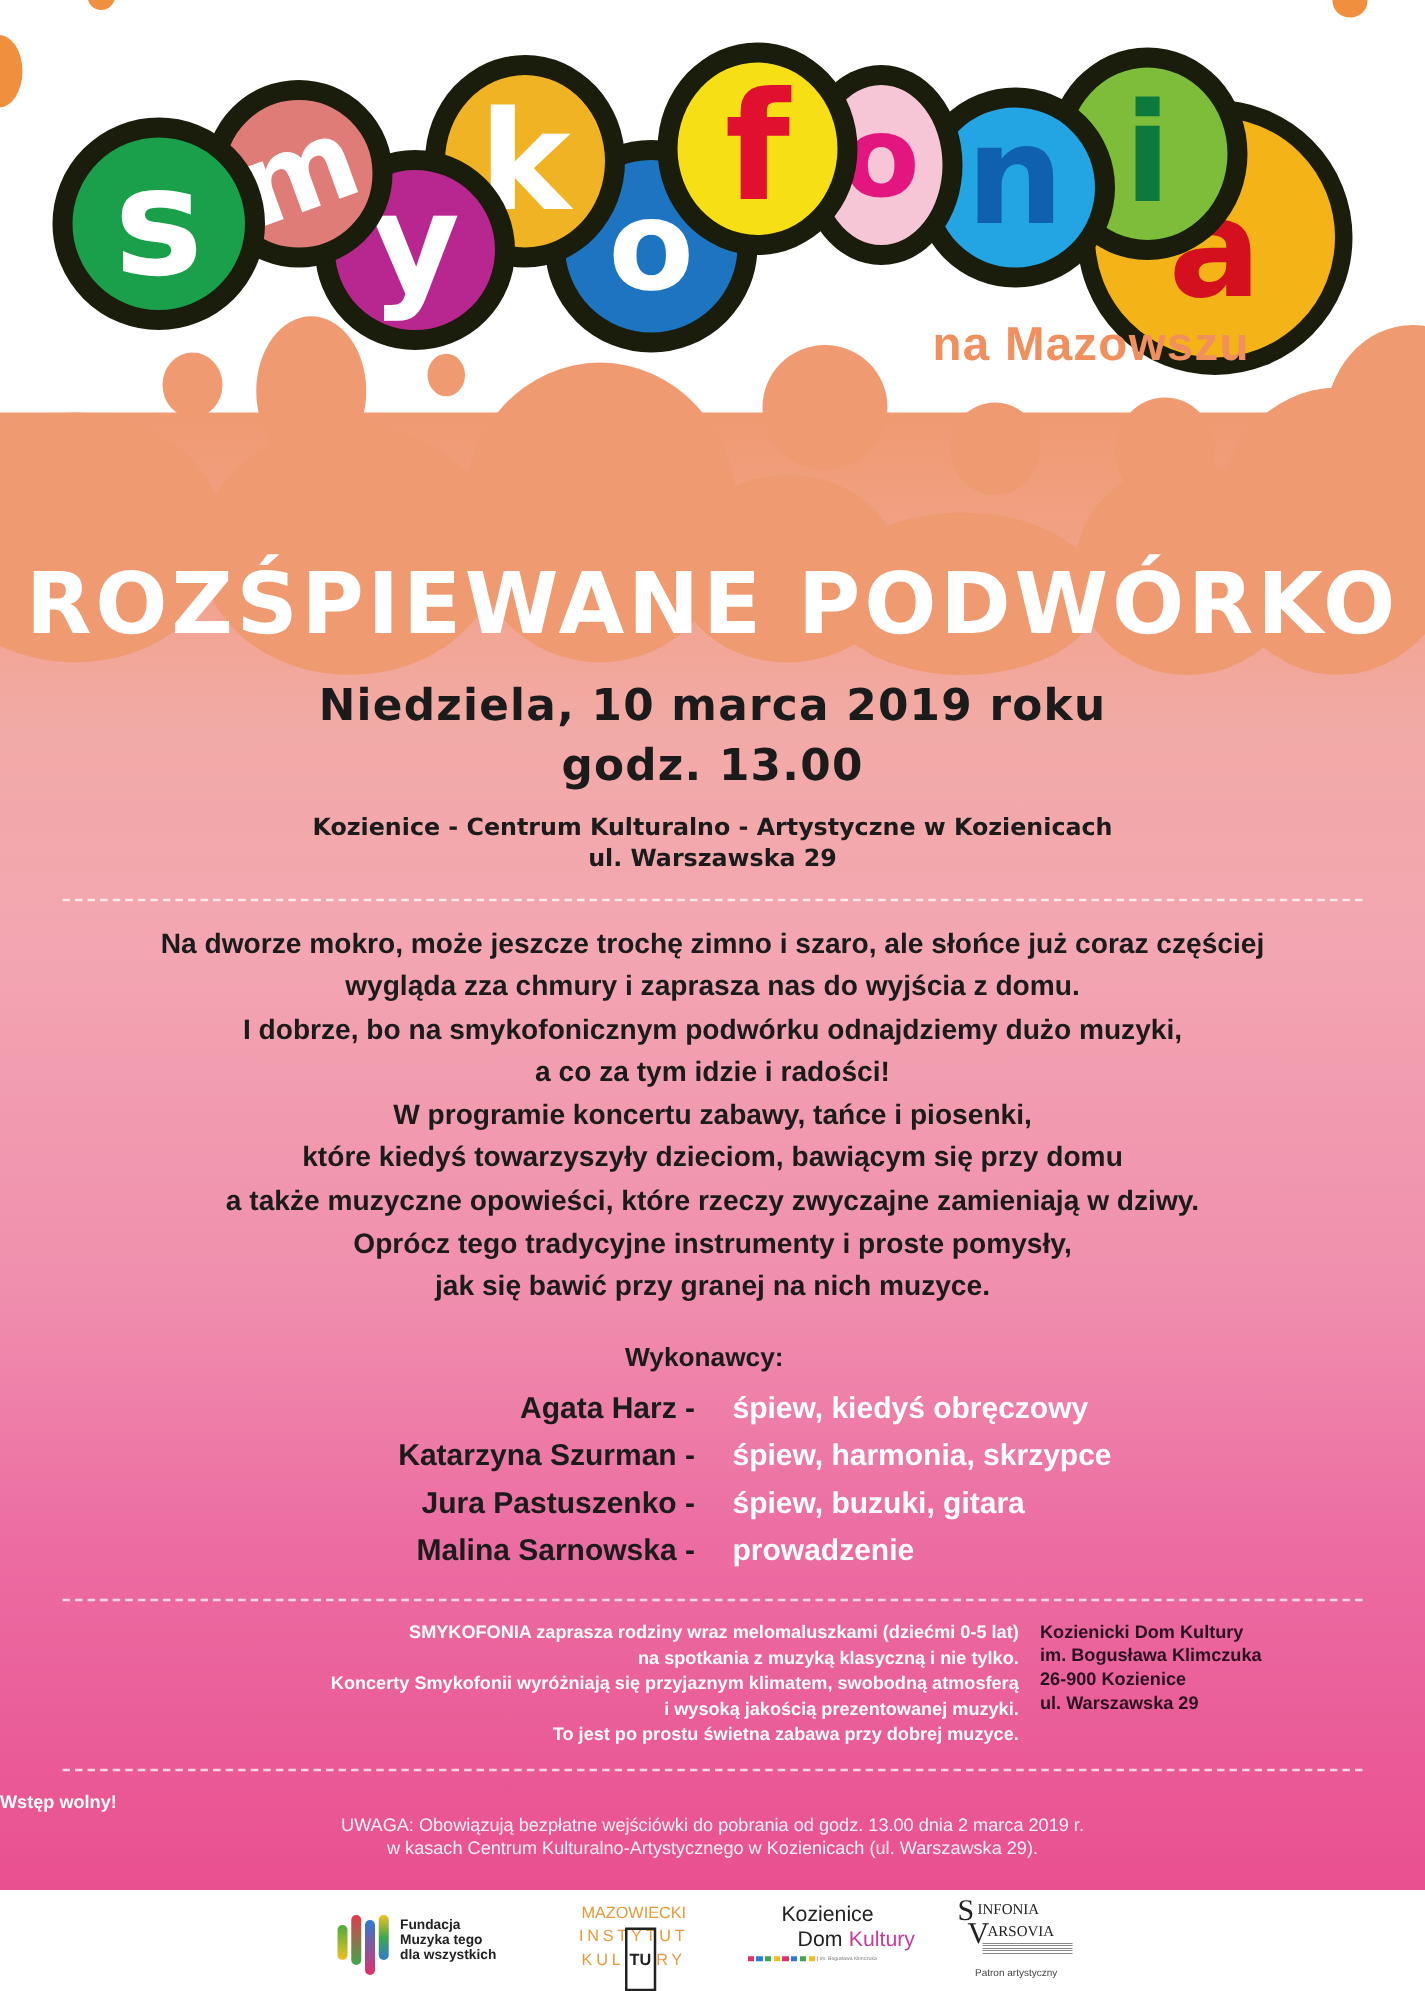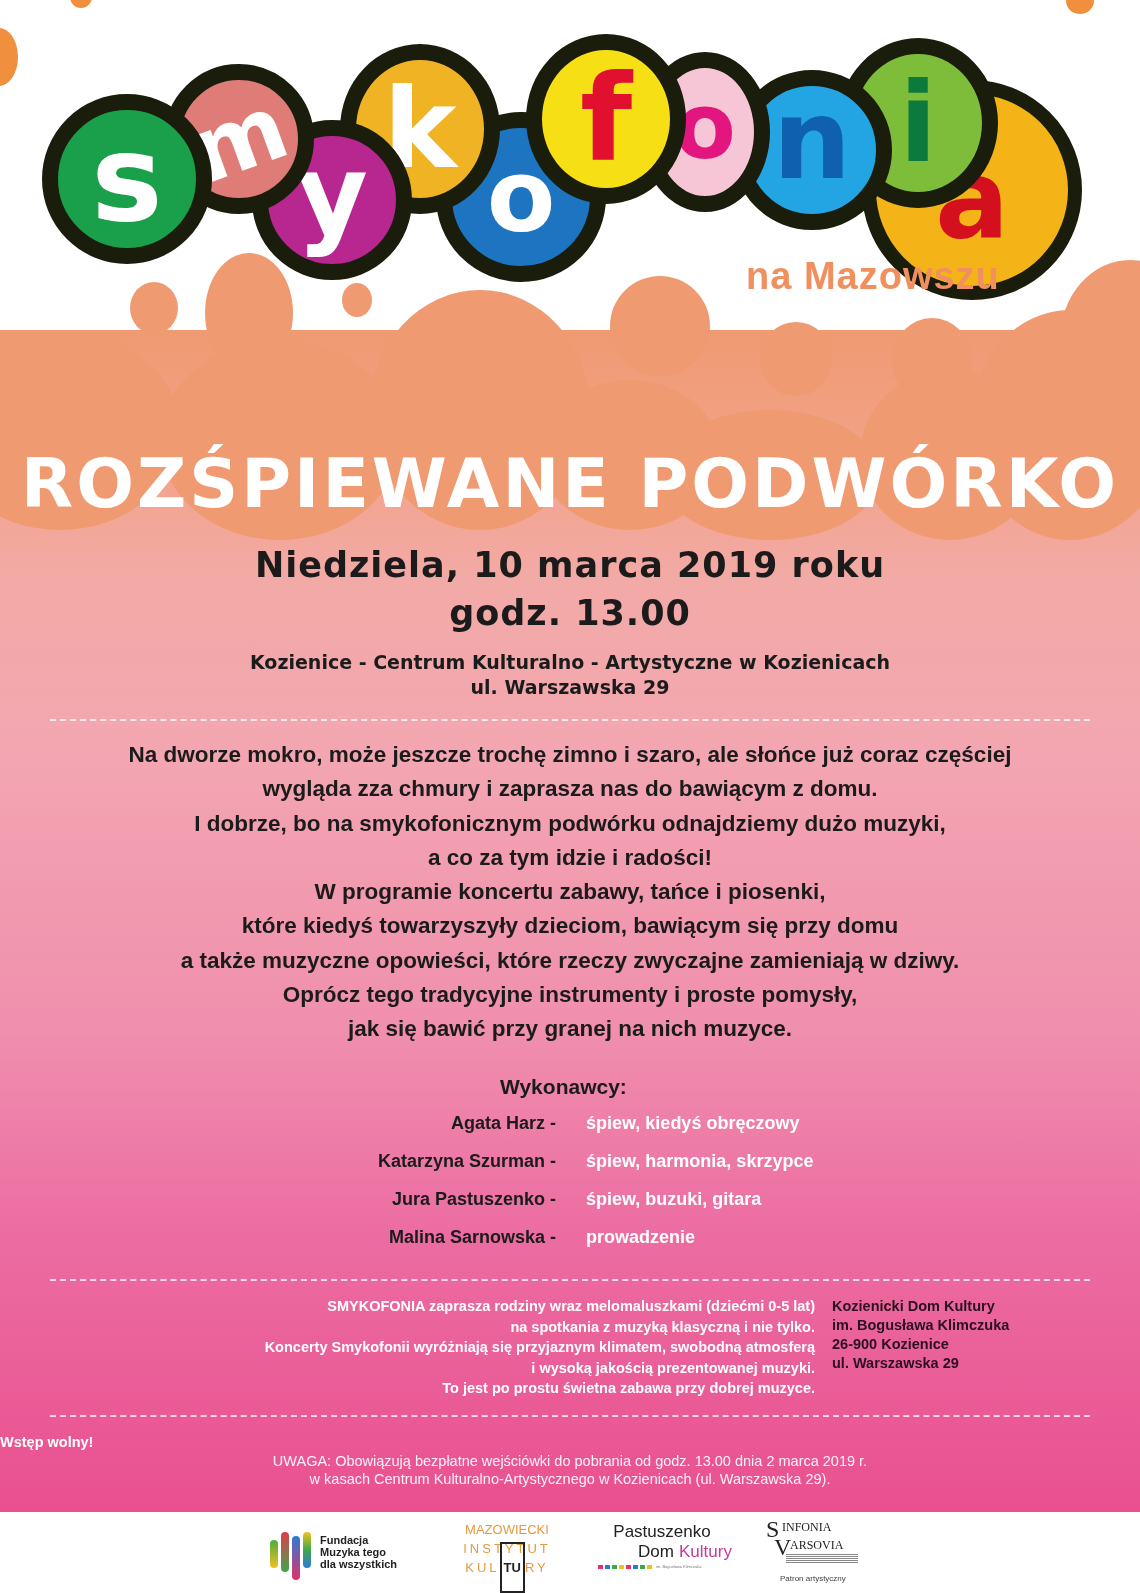--- a/index.html
+++ b/index.html
@@ -28,21 +28,21 @@
   .date { position:absolute; left:0; top:545px; width:1140px; text-align:center; font-weight:bold; font-size:35px; color:#1b1b1b; letter-spacing:1px; }
   .time { position:absolute; left:0; top:593px; width:1140px; text-align:center; font-weight:bold; font-size:35px; color:#1b1b1b; letter-spacing:1px; }
   .venue { position:absolute; left:0; top:650px; width:1140px; text-align:center; font-weight:bold; font-size:19px; color:#1b1b1b; line-height:25px; }
 
   .dashline { position:absolute; left:50px; width:1040px; height:0; border-top:2px dashed rgba(255,255,255,0.75); }
 
   .body-text { position:absolute; left:0; top:738px; width:1140px; text-align:center; font-family:"Liberation Sans", sans-serif; font-size:22.5px; color:#1b1b1b; line-height:34.3px; font-weight:bold; }
 
   .perf-label { position:absolute; left:500px; top:1075px; font-family:"Liberation Sans", sans-serif; font-weight:bold; font-size:21px; color:#1b1b1b; }
   .perf-list { position:absolute; left:0; top:1113px; width:1140px; }
-  .perf-row { position:relative; height:38px; font-family:"Liberation Sans", sans-serif; font-weight:bold; font-size:18px; }
+  .perf-row { position:relative; height:38px; font-family:"Liberation Sans", sans-serif; font-weight:bold; font-size:24px; }
   .perf-name { position:absolute; right:584px; color:#1b1b1b; white-space:nowrap; }
   .perf-role { position:absolute; left:586px; color:#fff; white-space:nowrap; }
 
   .info-left { position:absolute; left:40px; top:1296px; width:775px; text-align:right; font-family:"Liberation Sans", sans-serif; font-weight:bold; font-size:14.5px; line-height:20.5px; color:#fff; }
   .info-right { position:absolute; left:832px; top:1297px; font-family:"Liberation Sans", sans-serif; font-weight:bold; font-size:14.5px; line-height:19px; color:#2b1120; }
 
   .entry-title { position:absolute; left:0; top:1434px; width:1140px; text-align:left; font-family:"Liberation Sans", sans-serif; font-weight:bold; font-size:14.5px; color:#fff; }
   .notice { position:absolute; left:0; top:1452px; width:1140px; text-align:center; font-family:"Liberation Sans", sans-serif; font-size:14.5px; line-height:18px; color:rgba(255,255,255,0.92); }
 
   .sponsors { position:absolute; left:0; top:1512px; width:1140px; height:81px; background:#fff; }
@@ -121,21 +121,21 @@
   <div class="time">godz. 13.00</div>
   <div class="venue">
     <div>Kozienice - Centrum Kulturalno - Artystyczne w Kozienicach</div>
     <div>ul. Warszawska 29</div>
   </div>
 
   <div class="dashline" style="top:719px;"></div>
 
   <div class="body-text">
     <div>Na dworze mokro, może jeszcze trochę zimno i szaro, ale słońce już coraz częściej</div>
-    <div>wygląda zza chmury i zaprasza nas do bawiącym z domu.</div>
+    <div>wygląda zza chmury i zaprasza nas do wyjścia z domu.</div>
     <div>I dobrze, bo na smykofonicznym podwórku odnajdziemy dużo muzyki,</div>
     <div>a co za tym idzie i radości!</div>
     <div>W programie koncertu zabawy, tańce i piosenki,</div>
     <div>które kiedyś towarzyszyły dzieciom, bawiącym się przy domu</div>
     <div>a także muzyczne opowieści, które rzeczy zwyczajne zamieniają w dziwy.</div>
     <div>Oprócz tego tradycyjne instrumenty i proste pomysły,</div>
     <div>jak się bawić przy granej na nich muzyce.</div>
   </div>
 
   <div class="perf-label">Wykonawcy:</div>
@@ -195,21 +195,21 @@
       </div>
     </div>
 
     <div class="sp mik" style="left:452px;top:8px;width:110px;">
       <div style="letter-spacing:0;">MAZOWIECKI</div>
       <div>INSTYTUT</div>
       <div><span>KUL</span><span style="color:#222;border:2px solid #222;padding:16px 2px;font-weight:bold;letter-spacing:0;">TU</span><span>RY</span></div>
     </div>
 
     <div class="sp" style="left:592px;top:10px;width:140px;">
-      <div class="kdk1">Pastuszenko</div>
+      <div class="kdk1">Kozienice</div>
       <div class="kdk2" style="text-align:center;line-height:20px;">
         <span style="color:#222;margin-left:46px;">Dom</span>
         <span style="color:#c63b9a;">Kultury</span>
       </div>
       <div style="display:flex;align-items:center;gap:2px;margin-left:6px;margin-top:2px;">
         <span style="display:inline-block;width:56px;height:4px;background:repeating-linear-gradient(90deg,#e2306a 0 5px,transparent 5px 7px,#2c7bd3 7px 12px,transparent 12px 14px,#3fa84b 14px 19px,transparent 19px 21px,#f0c020 21px 26px,transparent 26px 28px);"></span>
         <span style="font-size:4px;color:#777;font-family:'Liberation Sans',sans-serif;">im. Bogusława Klimczuka</span>
       </div>
     </div>
 

